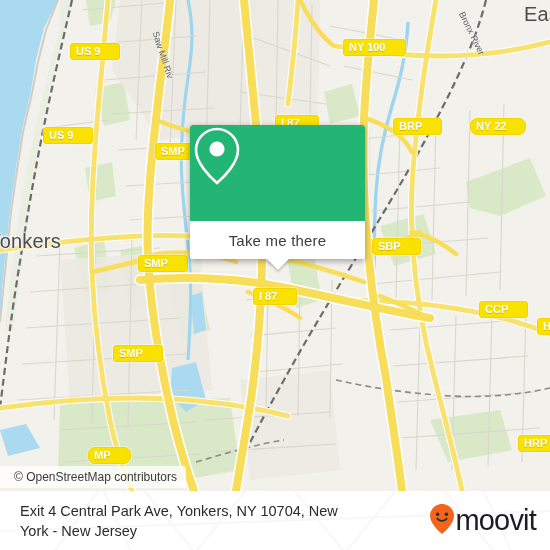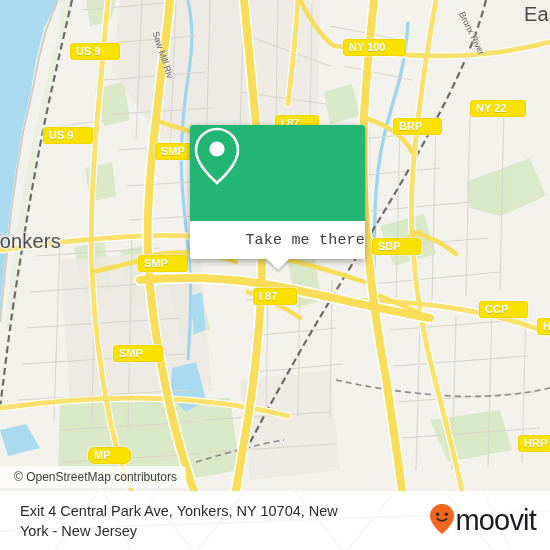--- a/index.html
+++ b/index.html
@@ -40,21 +40,21 @@
     border-radius:3px;overflow:visible;
     box-shadow:0 2px 6px rgba(0,0,0,.35);
     background:#ffffff;
   }
   #popup-head{
     background:#22b573;height:96px;border-radius:3px 3px 0 0;
     display:flex;align-items:center;justify-content:center;
   }
   #popup-body{
     background:#ffffff;height:38px;border-radius:0 0 3px 3px;
-    display:flex;align-items:center;justify-content:flex-end;font-family:Liberation Mono, monospace;
+    display:flex;align-items:center;justify-content:center;
   }
   #popup-label{color:#3c3c3c;font-size:15px;letter-spacing:.2px;}
   #popup-tail{
     position:absolute;left:50%;margin-left:-11px;bottom:-11px;
     width:0;height:0;border-left:11px solid transparent;border-right:11px solid transparent;
     border-top:11px solid #ffffff;
     filter:drop-shadow(0 2px 1px rgba(0,0,0,.22));
   }
 
   
@@ -272,21 +272,21 @@
 
     <div class="river-label" style="left:160px;top:30px;transform:rotate(72deg);transform-origin:0 0;">Saw Mill Riv</div>
     <div class="river-label" style="left:466px;top:10px;transform:rotate(64deg);transform-origin:0 0;">Bronx River</div>
 
     <div class="shield" style="left:70px;top:43px;">US 9</div>
     <div class="shield" style="left:43px;top:127px;">US 9</div>
     <div class="shield" style="left:155px;top:143px;">SMP</div>
     <div class="shield" style="left:343px;top:39px;">NY 100</div>
     <div class="shield" style="left:275px;top:115px;">I 87</div>
     <div class="shield" style="left:393px;top:118px;">BRP</div>
-    <div class="shield" style="left:470px;top:100px;">NY 22</div>
+    <div class="shield" style="left:470px;top:118px;border-radius:7px;">NY 22</div>
     <div class="shield" style="left:372px;top:190px;margin-top:48px;">SBP</div>
     <div class="shield" style="left:138px;top:255px;">SMP</div>
     <div class="shield" style="left:253px;top:288px;">I 87</div>
     <div class="shield" style="left:451px;top:301px;margin-left:28px;">CCP</div>
     <div class="shield" style="left:537px;top:318px;">HRP</div>
     <div class="shield" style="left:113px;top:345px;">SMP</div>
     <div class="shield" style="left:88px;top:447px;border-radius:7px;">MP</div>
     <div class="shield" style="left:518px;top:435px;">HRP</div>
 
     <div id="popup">

